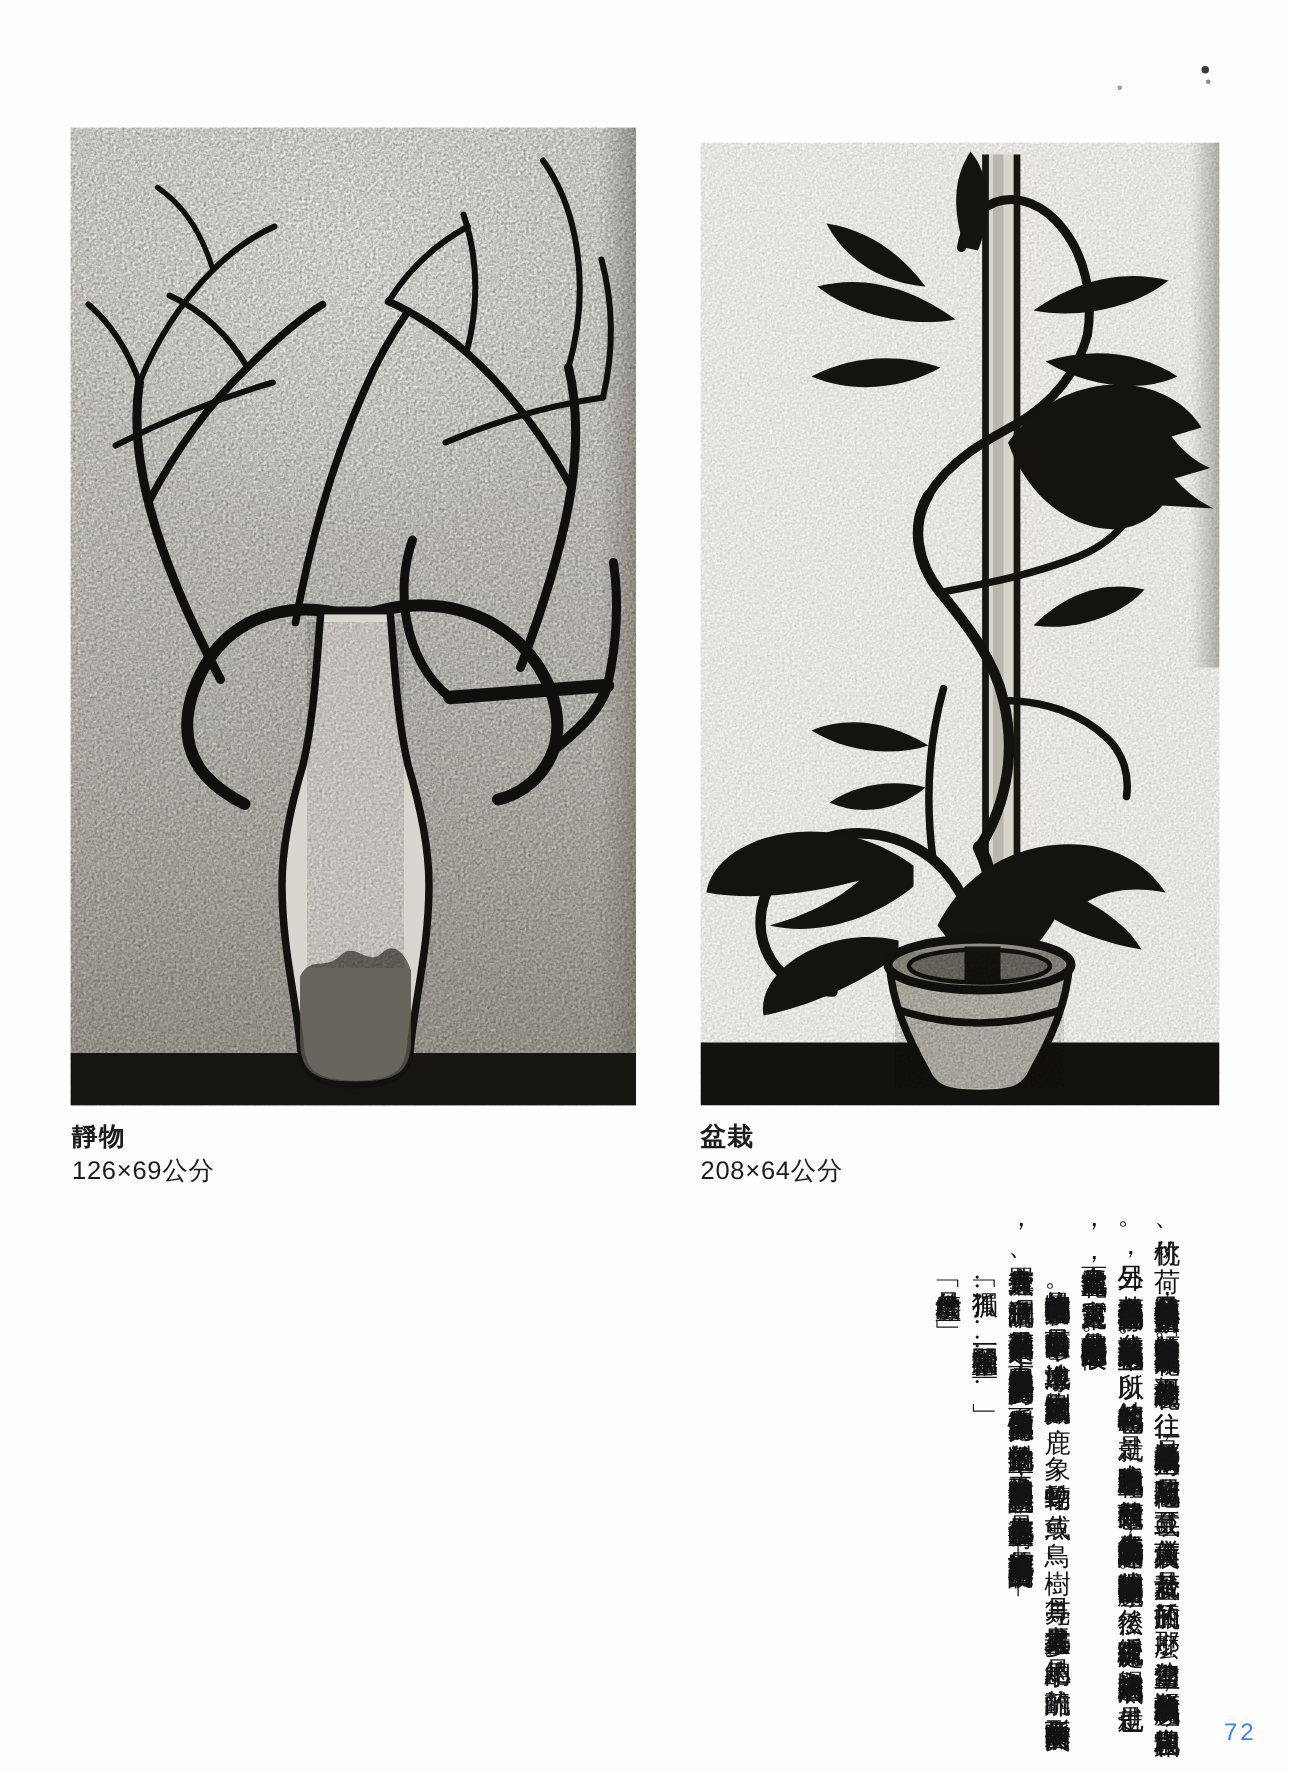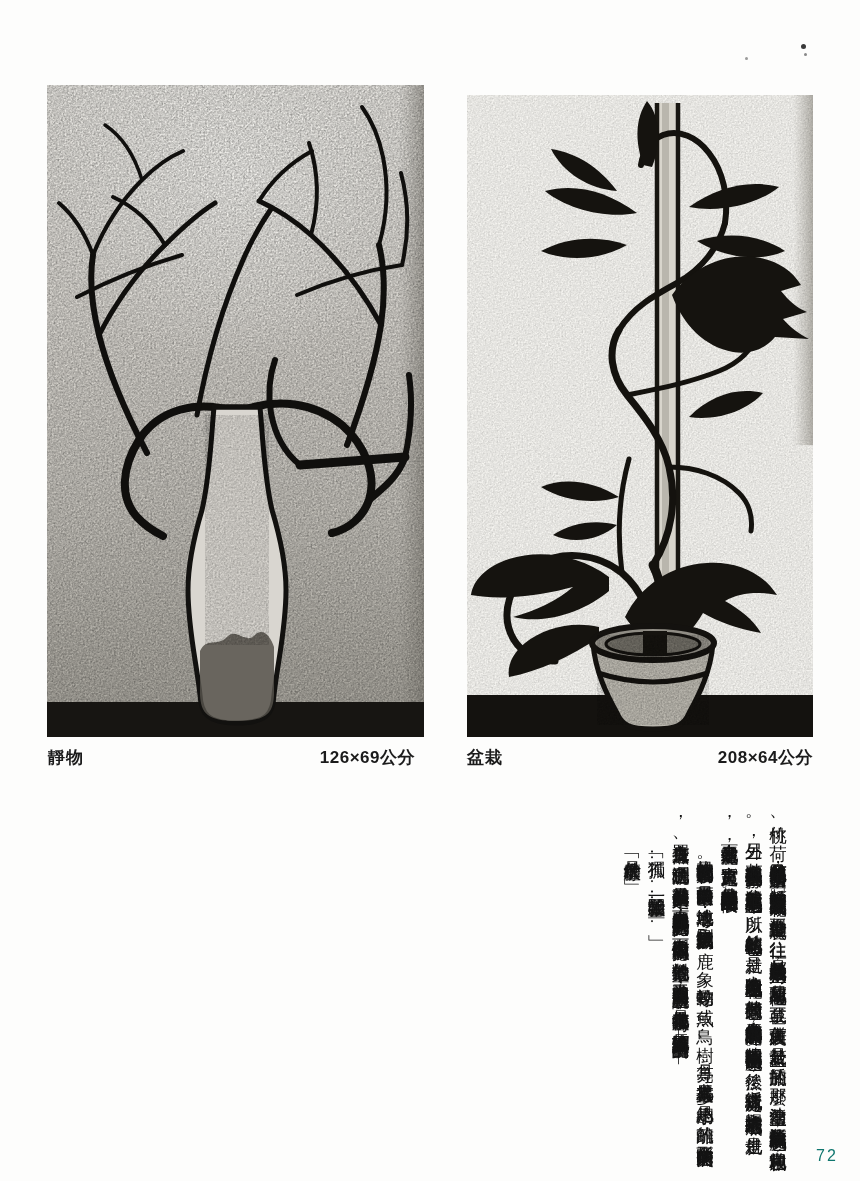--- a/index.html
+++ b/index.html
@@ -8,39 +8,39 @@
     overflow:hidden;color:#161616;
     font-family:"Liberation Serif","DejaVu Serif",serif;
   }
   .fig{position:absolute;margin:0;padding:0;line-height:0;}
   .fig svg{display:block;}
   .fig-left{left:47px;top:85px;width:377px;height:652px;}
   .fig-right{left:467px;top:95px;width:346px;height:642px;}
   .caption{
     position:absolute;display:flex;justify-content:space-between;align-items:baseline;
     font-family:"Liberation Sans","DejaVu Sans",sans-serif;
-    font-size:17px;color:#1b1b1b;
+    font-size:17px;color:#1b1b1b;flex-direction:column;
   }
   .cap-left{left:48px;top:746px;width:367px;}
   .cap-right{left:467px;top:746px;width:346px;}
   .cap-title{font-weight:bold;letter-spacing:1px;}
-  .cap-size{font-weight:700;letter-spacing:0.5px;}
+  .cap-size{font-weight:400;letter-spacing:0.5px;}
   .article{
     position:absolute;top:812px;right:70px;width:756px;height:330px;
     writing-mode:vertical-rl;text-orientation:mixed;
     font-size:17.5px;line-height:24.3px;letter-spacing:0.5px;
     line-break:anywhere;word-break:break-all;
     color:#141414;
   }
   .article p{margin:0;padding:0;}
   .article p.ind{text-indent:2em;}
   .pageno{
     position:absolute;left:816px;top:1147px;
     font-family:"Liberation Sans","DejaVu Sans",sans-serif;
-    font-size:16px;letter-spacing:2px;color:#0f766e;
+    font-size:16px;letter-spacing:2px;color:#3b82f6;
   }
   .speck{position:absolute;background:#3a3a3a;border-radius:50%;}
   .s1{left:801px;top:44px;width:5px;height:5px;}
   .s2{left:804px;top:53px;width:3px;height:3px;opacity:.6;}
   .s3{left:745px;top:57px;width:3px;height:3px;opacity:.5;}
 </style>
 </head>
 <body>
 
 <div class="page">

